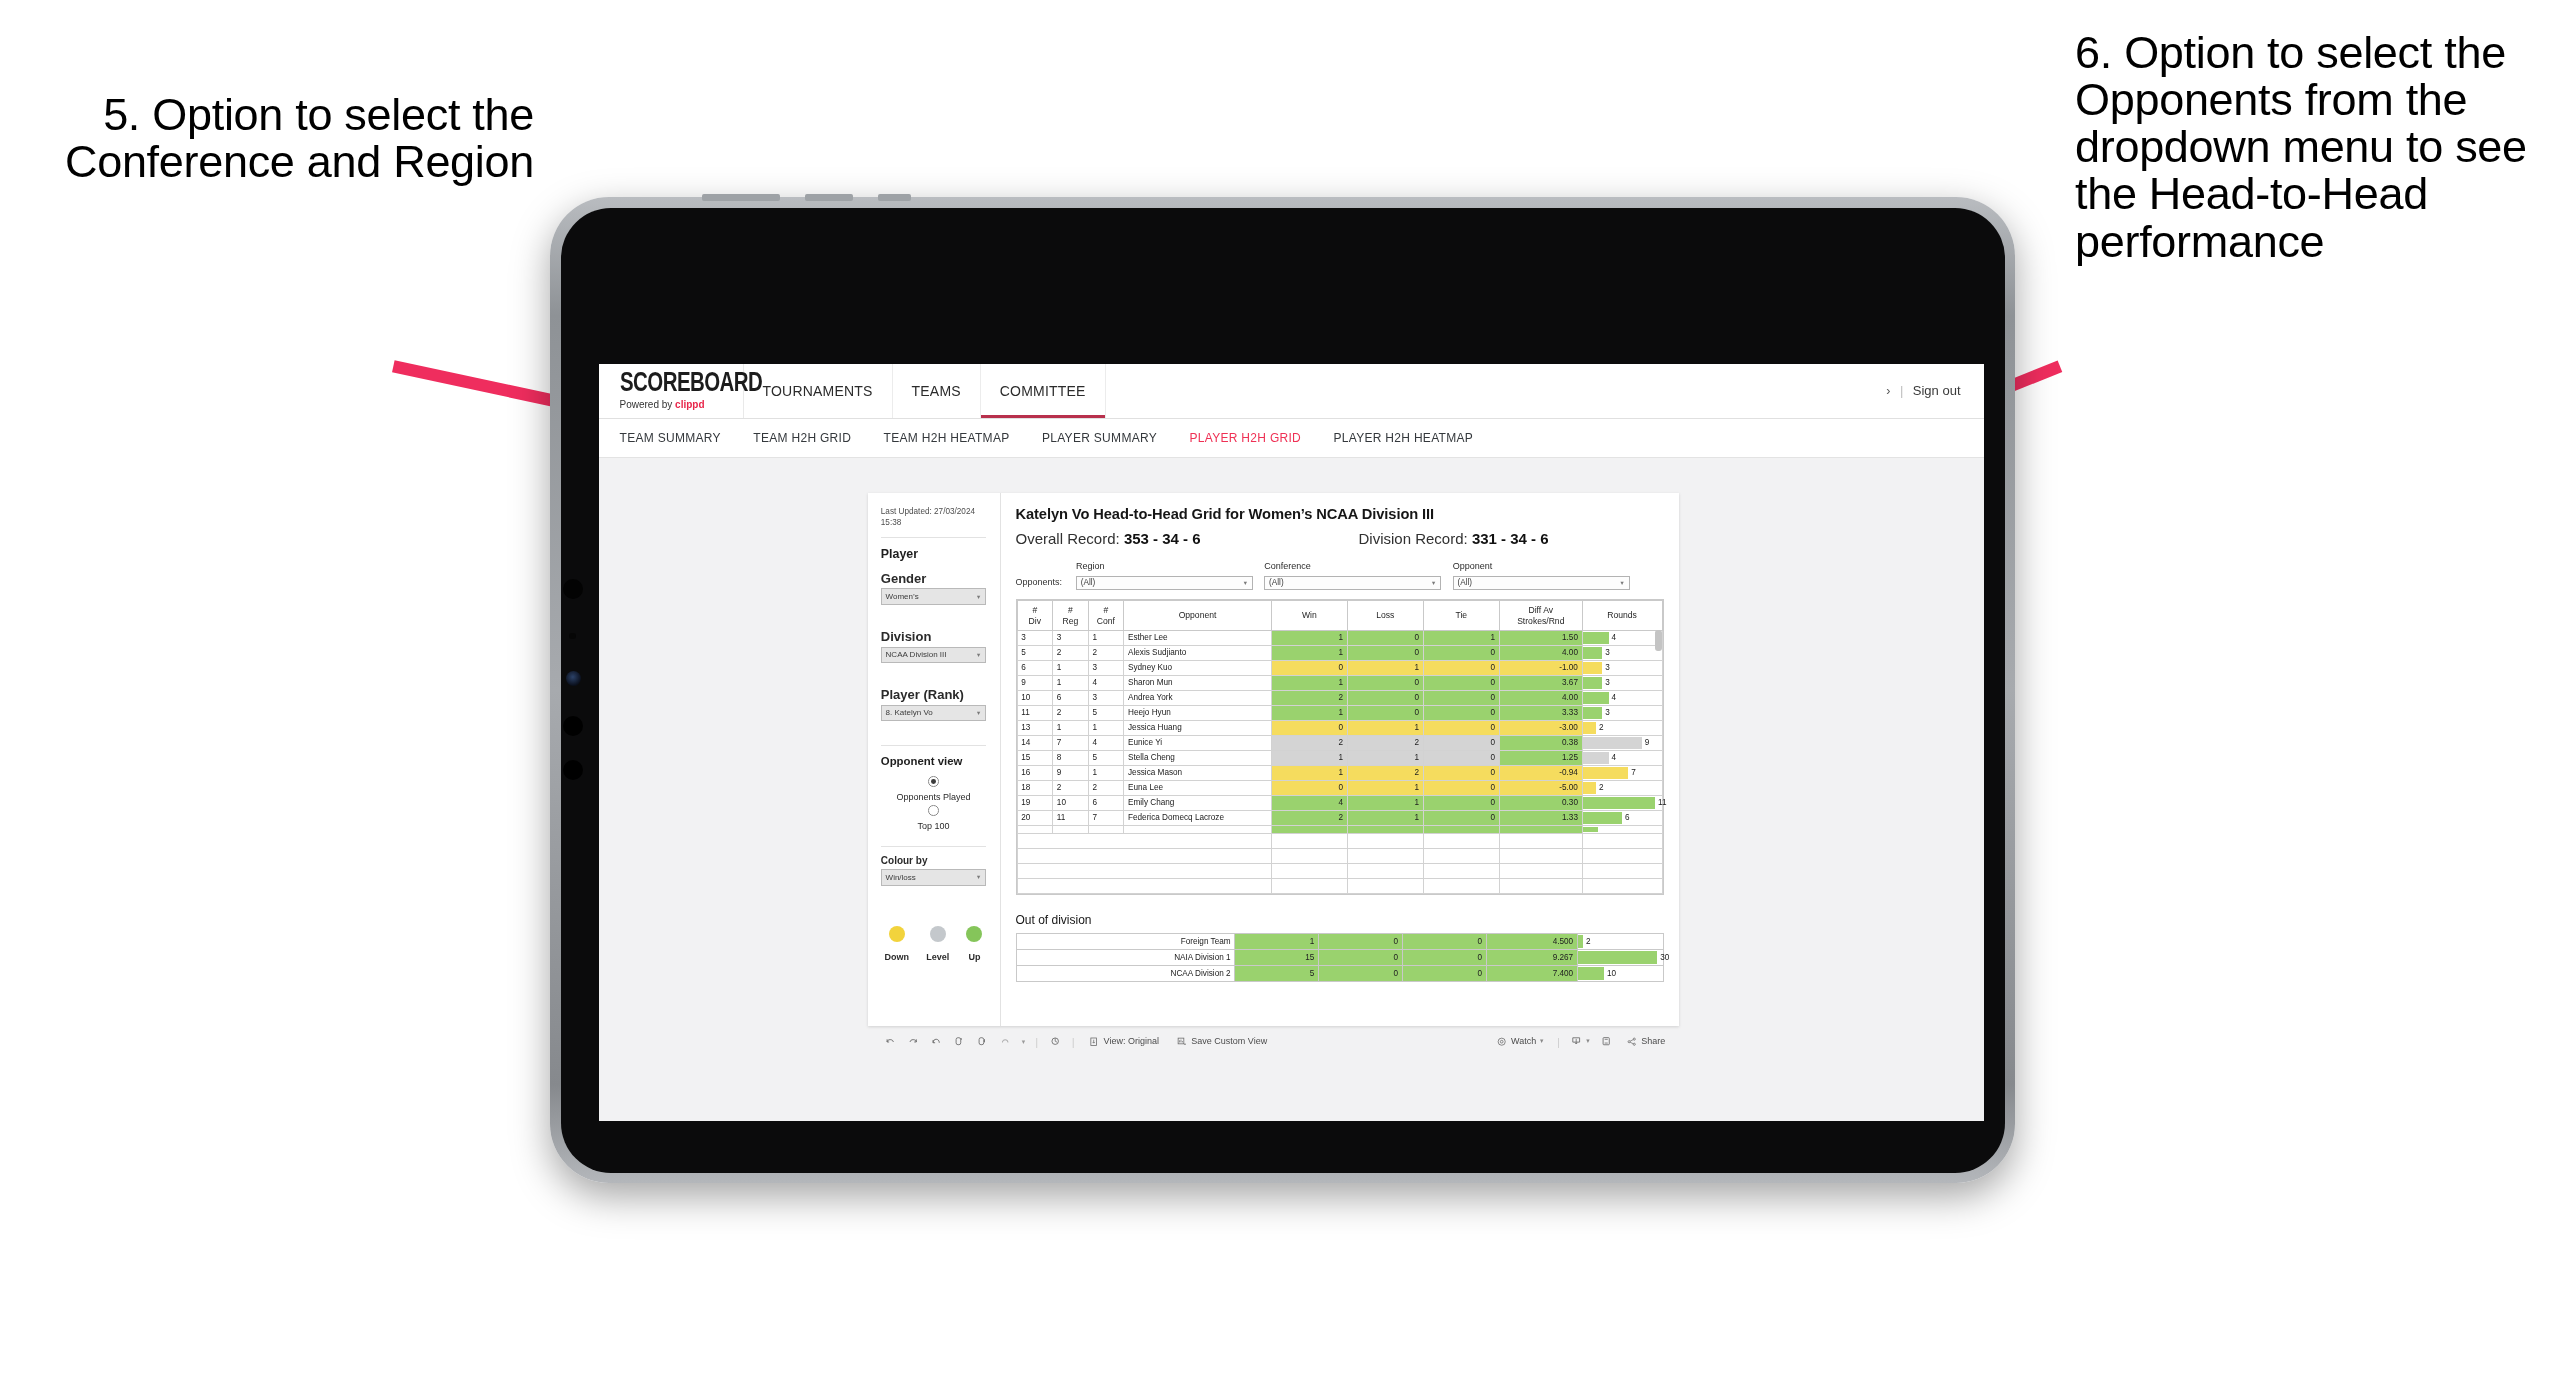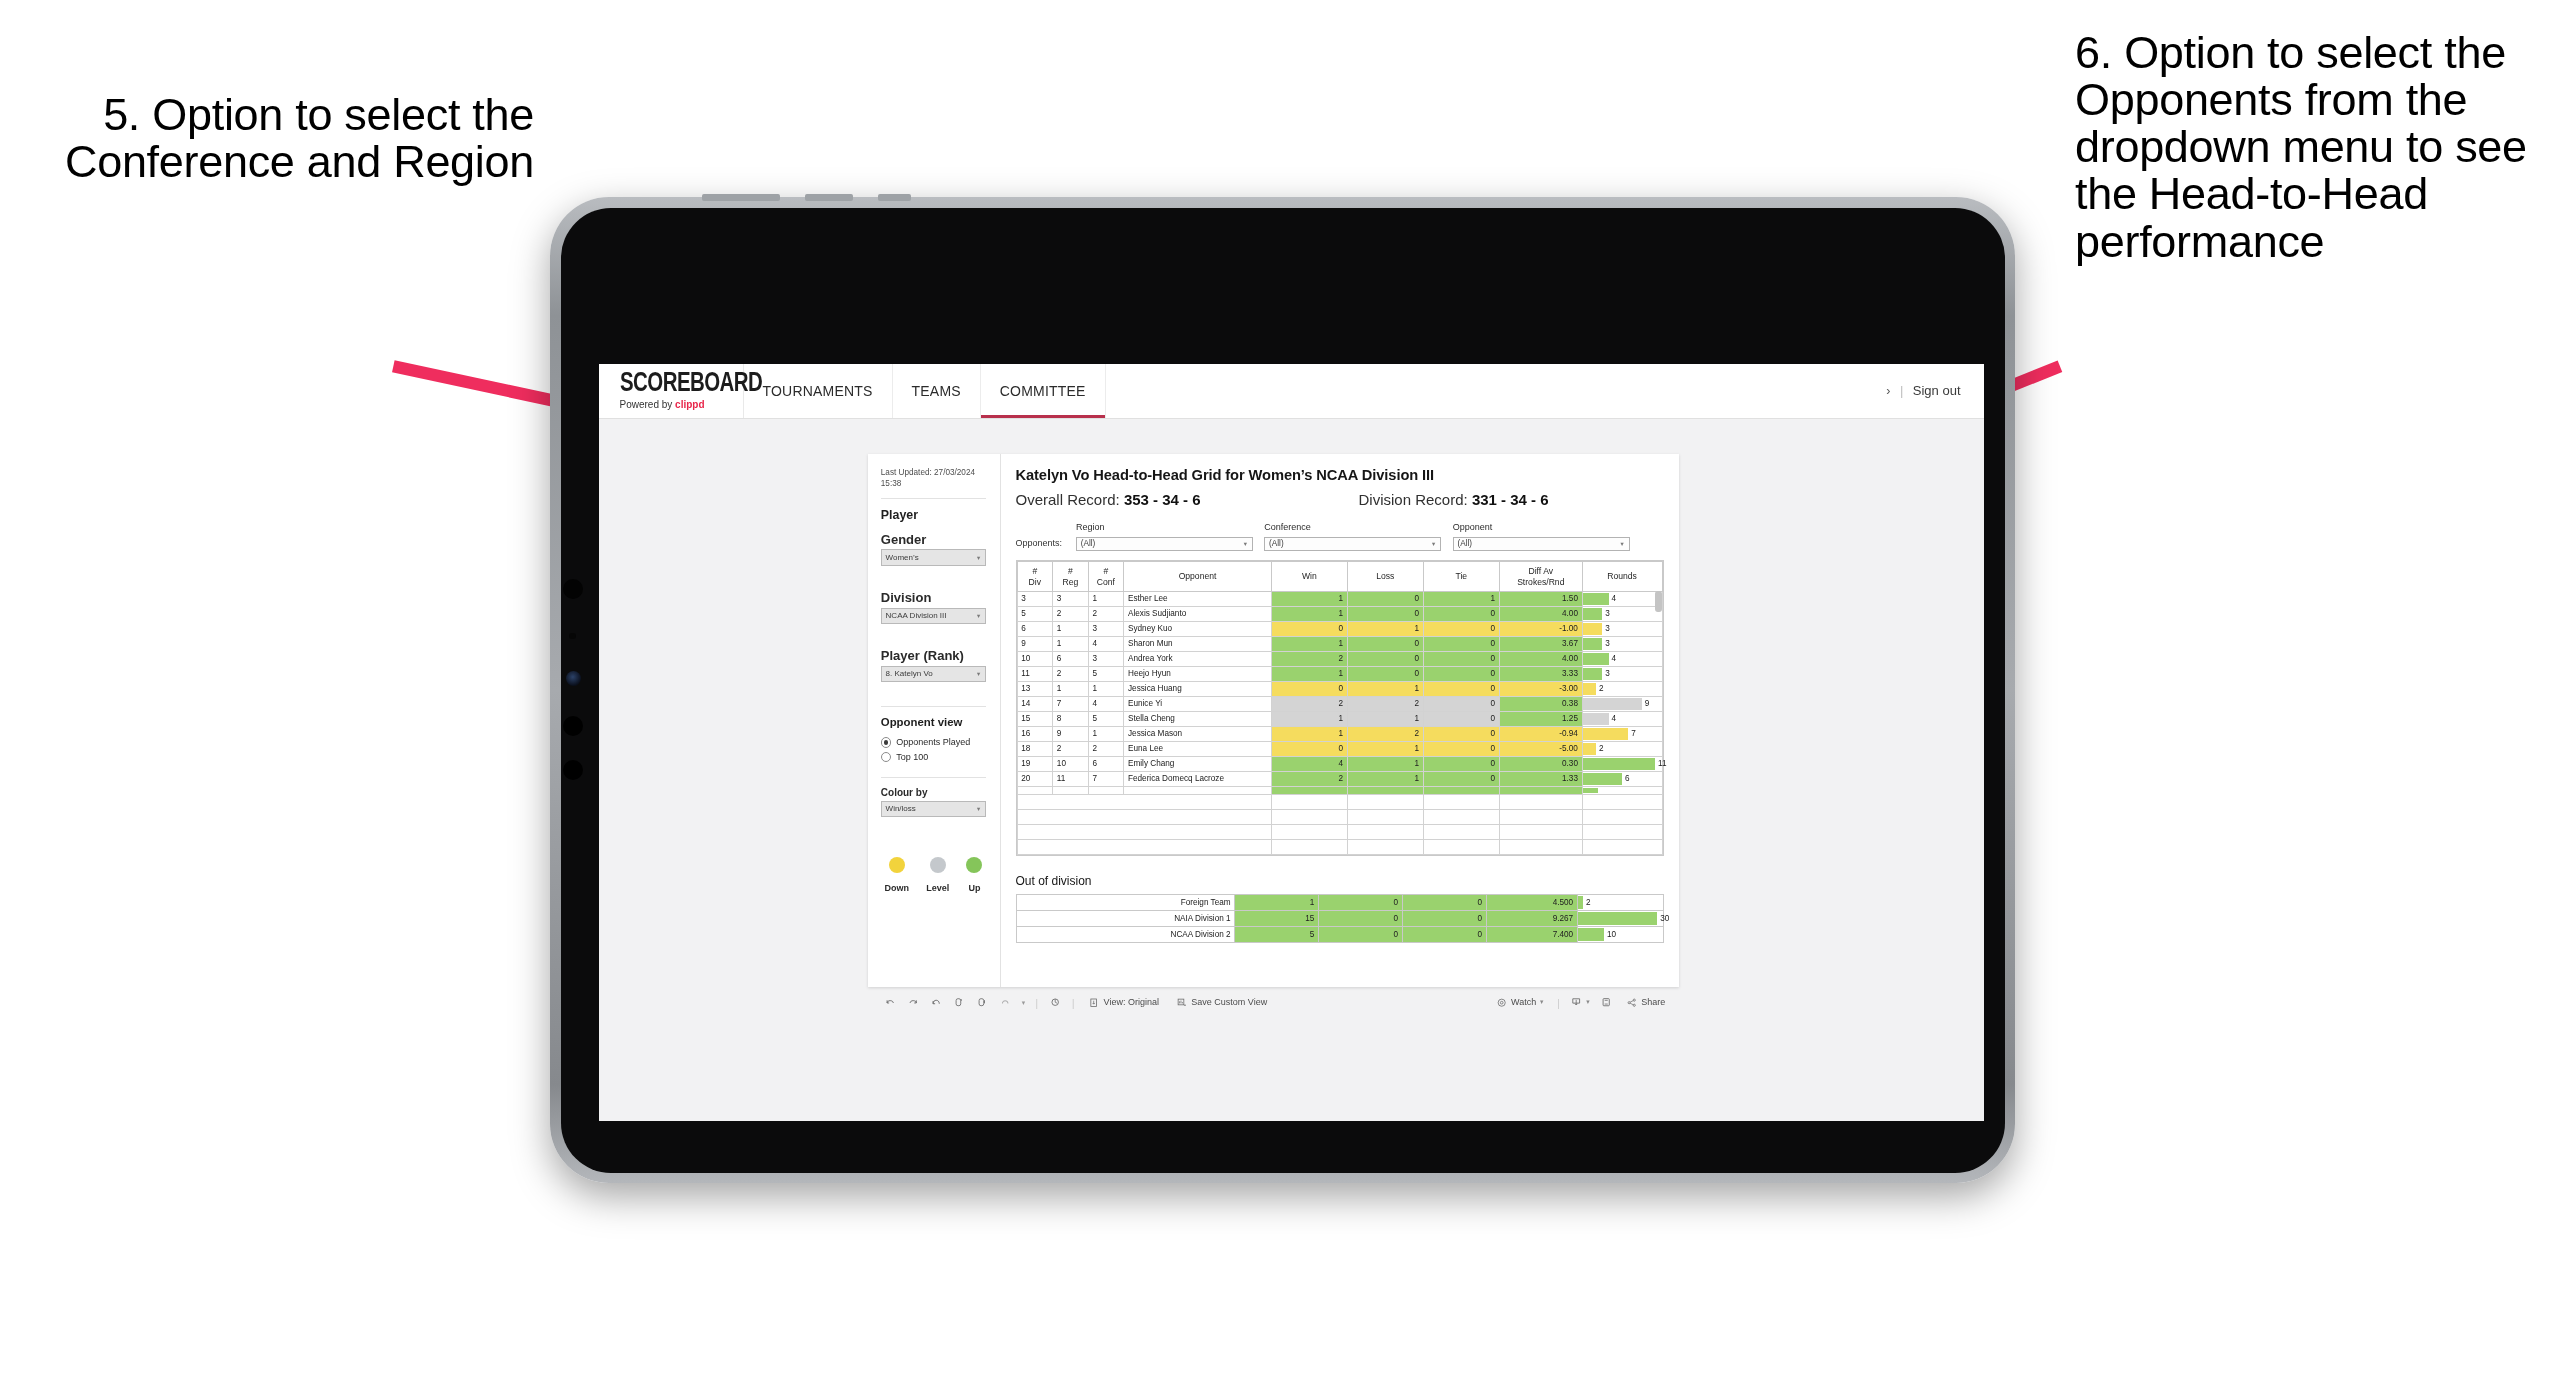--- a/index.html
+++ b/index.html
@@ -112,21 +112,21 @@
   #last-updated{font-size:8.2px;color:#4d4d4d;line-height:1.35;}
   .sep{height:1px;background:#e2e2e2;margin:9.5px 0 8.6px 0;}
   .panel-h{font-size:12.4px;font-weight:bold;color:#1e1e1e;margin:1.9px 0 9.5px 0;}
   .field-label{font-size:13px;font-weight:bold;color:#2a2a2a;margin-bottom:2.9px;}
   .select{
     height:14.3px;border:1px solid #b9b9b9;background:#e5e5e5;display:flex;align-items:center;
     justify-content:space-between;padding:0 3.8px;font-size:8px;color:#3b3b3b;
     margin-bottom:24px;cursor:pointer;
   }
   .select .caret{font-size:5.7px;color:#7b7b7b;}
-  .radio-row{display:flex;align-items:center;gap:4.8px;margin-bottom:3.8px;font-size:9px;color:#2a2a2a;cursor:pointer;}
+  .radio-row{display:flex;align-items:center;gap:4.8px;margin-bottom:3.8px;font-size:9px;color:#2a2a2a;cursor:pointer;flex-direction:column;}
   .radio{width:8.6px;height:8.6px;border:1px solid #8b8b8b;border-radius:50%;position:relative;background:#fff;flex-shrink:0;}
   .radio.on::after{content:"";position:absolute;left:1.9px;top:1.9px;width:4.8px;height:4.8px;border-radius:50%;background:#3c3c3c;}
   #legend{display:flex;justify-content:space-between;margin-top:40px;padding:0 3.8px;}
   .legend-col{display:flex;flex-direction:column;align-items:center;gap:10.5px;}
   .legend-dot{width:16px;height:16px;border-radius:50%;}
   .legend-label{font-size:9px;color:#2c2c2c;font-weight:bold;}
 
   
   #main-panel{flex:1;padding:13.3px 15px 0 15px;box-sizing:border-box;position:relative;}
   #sheet-title{font-size:14.7px;font-weight:bold;color:#161616;letter-spacing:-0.1px;}
@@ -230,20 +230,28 @@
         <div class="topnav-item">TEAMS</div>
         <div class="topnav-item active">COMMITTEE</div>
         <div class="topnav-item" id="topnav-spacer"></div>
         <div id="topnav-right">
           <span id="chev-right-icon">›</span>
           <span class="divider">|</span>
           <span>Sign out</span>
         </div>
       </div>
 
+      <div id="subnav">
+        <div class="subnav-item">TEAM SUMMARY</div>
+        <div class="subnav-item">TEAM H2H GRID</div>
+        <div class="subnav-item">TEAM H2H HEATMAP</div>
+        <div class="subnav-item">PLAYER SUMMARY</div>
+        <div class="subnav-item active">PLAYER H2H GRID</div>
+        <div class="subnav-item">PLAYER H2H HEATMAP</div>
+      </div>
 
       <div id="workspace">
         <div id="sheet">
 
           <div id="side-panel">
             <div id="last-updated">Last Updated: 27/03/2024 15:38</div>
             <div class="sep"></div>
             <div class="panel-h">Player</div>
 
             <div class="field-label">Gender</div>

